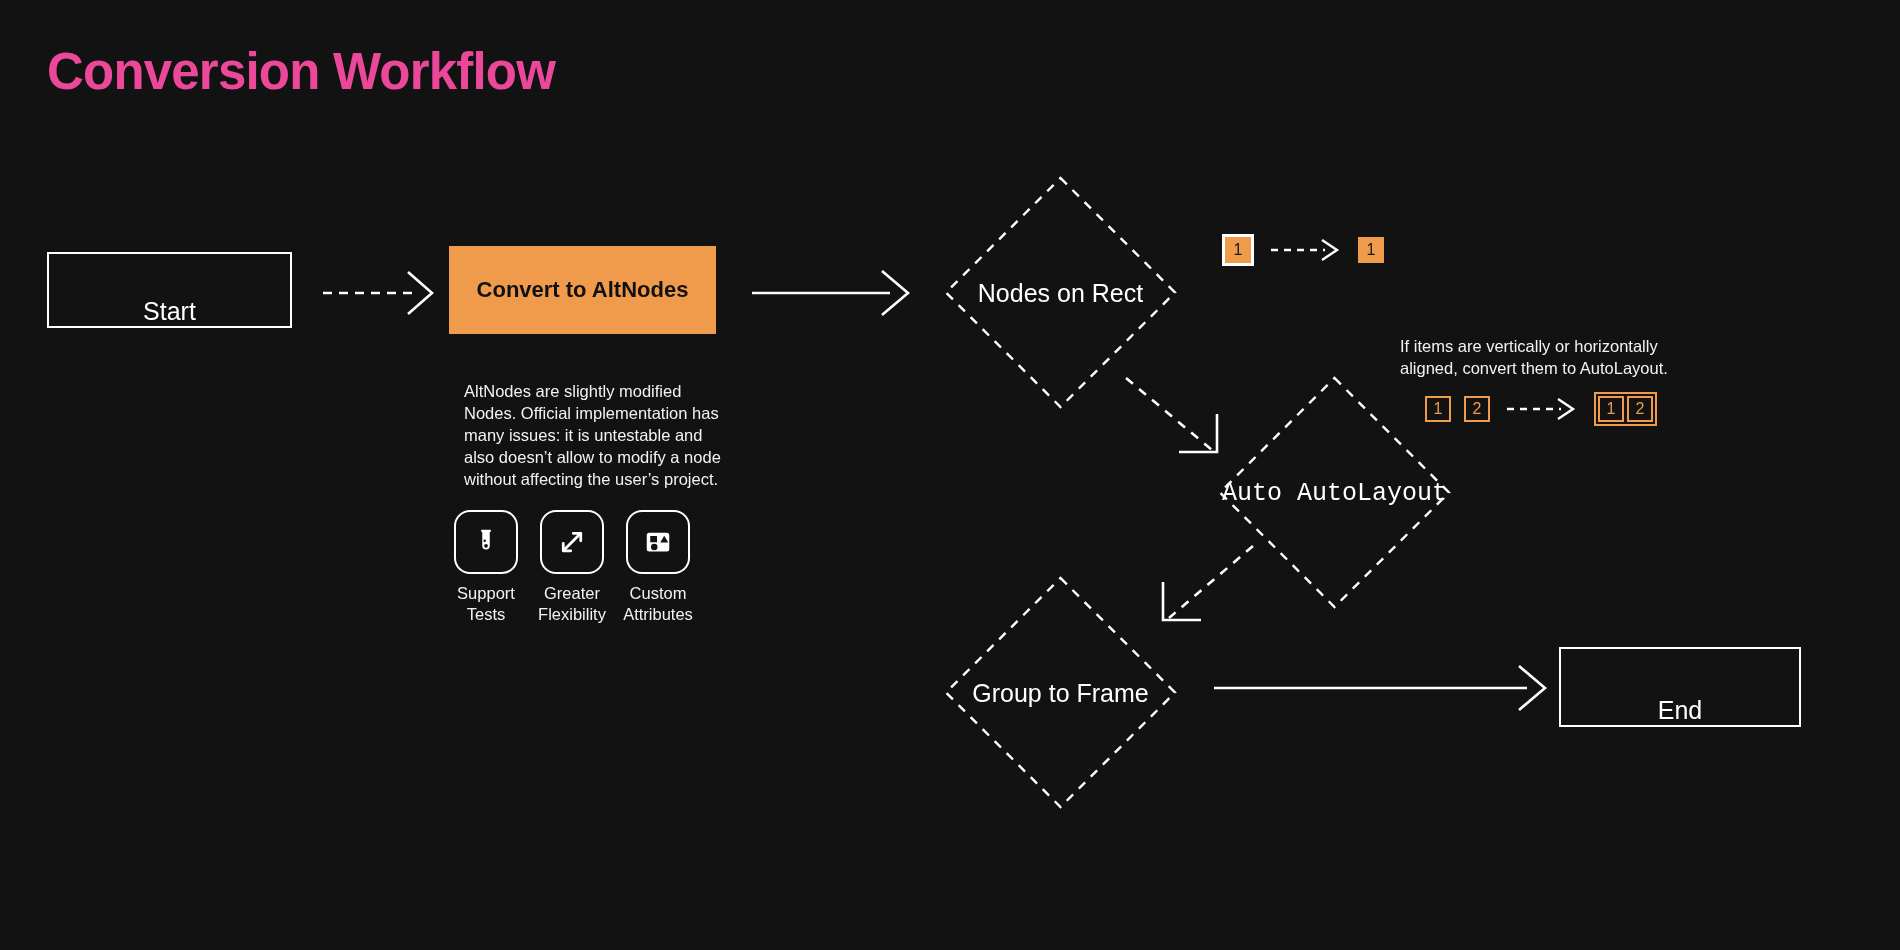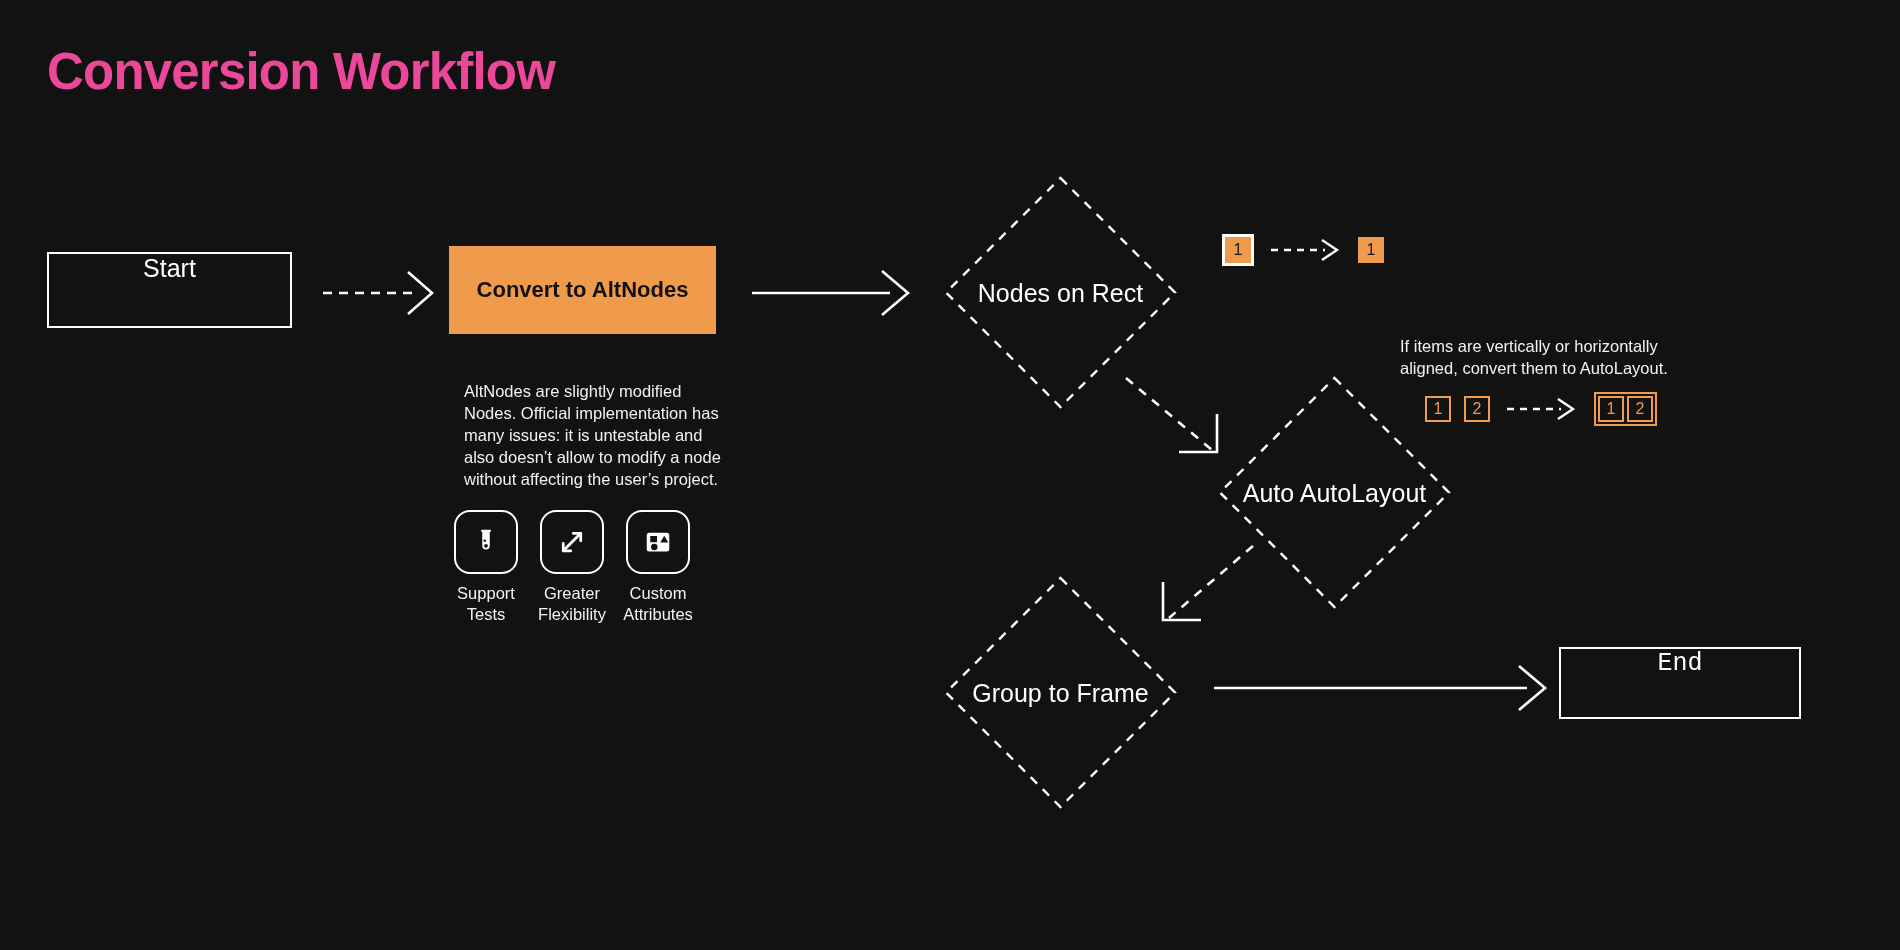--- a/index.html
+++ b/index.html
@@ -14,25 +14,25 @@
   .page-title {
     position: absolute; left: 47px; top: 42px;
     font-size: 51px; font-weight: bold; color: #ec4899;
     letter-spacing: -0.8px;
   }
 
   
   .term-box {
     position: absolute;
     border: 2px solid #ffffff;
-    display: flex; align-items: flex-start; justify-content: center;
+    display: flex; align-items: flex-end; justify-content: center;
     color: #ffffff; font-size: 25px;
   }
   #start-box { left: 47px; top: 252px; width: 245px; height: 76px; }
-  #end-box   { left: 1559px; top: 647px; width: 242px; height: 72px; font-family: Liberation Mono, monospace; }
+  #end-box   { left: 1559px; top: 647px; width: 242px; height: 80px; }
 
   
   .process-box {
     position: absolute;
     left: 449px; top: 246px; width: 267px; height: 88px;
     background: #f09a4b;
     display: flex; align-items: center; justify-content: center;
     color: #111111; font-size: 22px; font-weight: bold;
   }
 
@@ -64,21 +64,21 @@
   .diamond-wrap { position: absolute; }
   .diamond-shape {
     position: absolute; left: 0; top: 0; width: 100%; height: 100%;
   }
   .diamond-label {
     position: absolute; left: 50%; top: 50%;
     transform: translate(-50%, -50%);
     color: #ffffff; font-size: 25px; white-space: nowrap;
   }
   #dia-nodes-on-rect { left: 943px; top: 175px; width: 235px; height: 235px; }
-  #dia-auto-autolayout { left: 1217px; top: 375px; width: 235px; height: 235px; }
+  #dia-auto-autolayout { left: 1217px; top: 375px; width: 235px; height: 235px; font-family: Liberation Mono, monospace; }
   #dia-group-to-frame { left: 943px; top: 575px; width: 235px; height: 235px; }
 
   
   .conn { position: absolute; }
 
   
   #ann-rect   { left: 1149px; top: 158px; width: 312px; }
   #ann-align  { left: 1400px; top: 336px; width: 320px; }
   #ann-group  { left: 1130px; top: 768px; width: 290px; }
 

